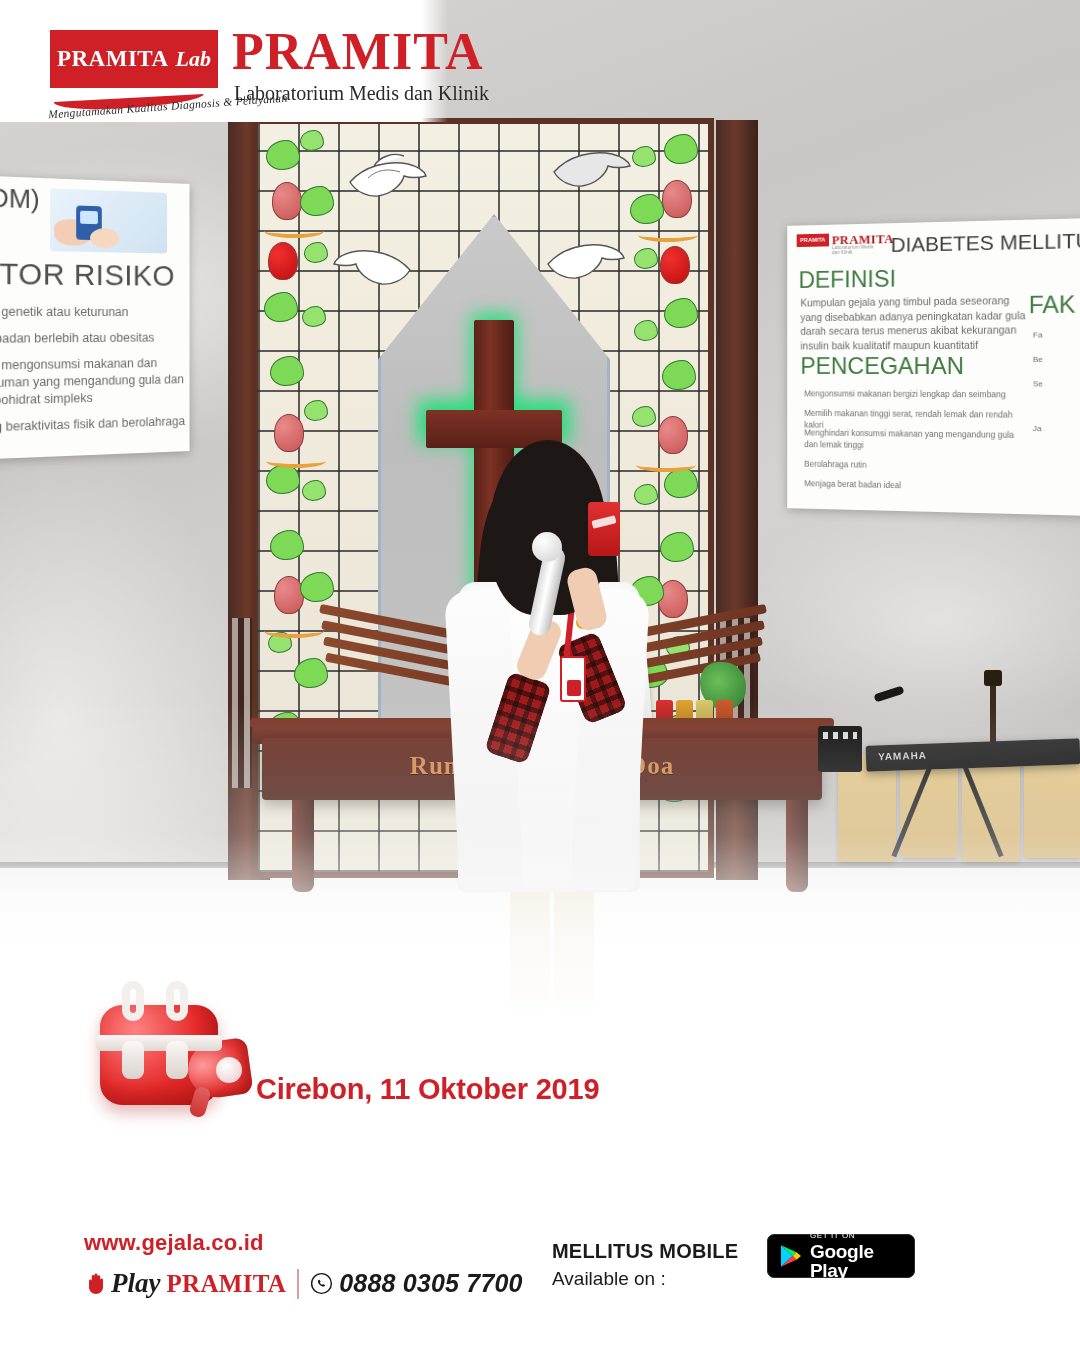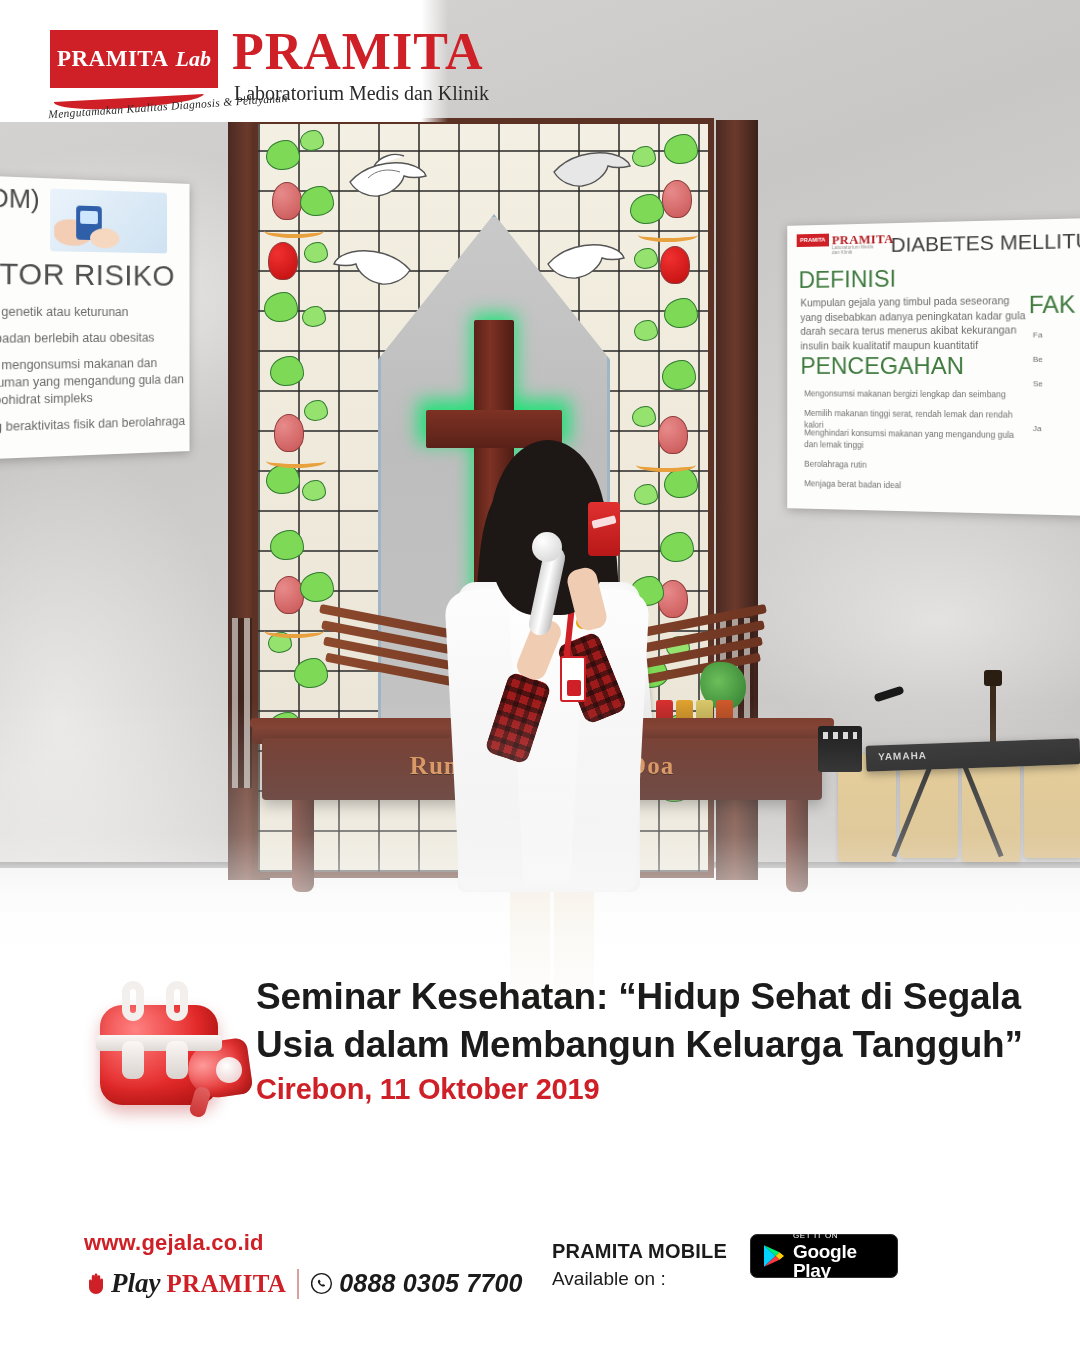--- a/index.html
+++ b/index.html
@@ -270,21 +270,21 @@
   .sapa-2{ font-family:"Liberation Serif", serif; font-weight:700; font-size:25px; color:#cf2027; margin-left:6px; letter-spacing:.3px;}
   .divider{ width:2px; height:30px; background:#d9a0a0; margin:0 11px;}
   .wa{ width:23px; height:23px; margin-right:6px;}
   .phone{ font-style:italic; font-weight:700; font-size:25px; color:#1b1b1b; letter-spacing:.2px;}
 
   .mobile{ position:absolute; left:552px; top:20px; }
   .mobile .m1{ font-size:20px; font-weight:700; color:#1b1b1b; letter-spacing:.2px;}
   .mobile .m2{ font-size:19px; color:#1b1b1b; margin-top:5px;}
 
   .store{ position:absolute; top:14px; height:44px; background:#000; border-radius:7px; display:flex; align-items:center; padding:0 12px; border:1px solid #2c2c2c;}
-  .store.gp{ left:750px; width:148px;justify-content:center; }
+  .store.gp{ left:767px; width:148px;justify-content:center; }
   .store.as{ left:877px; width:140px; }
   .store .txt{ margin-left:8px; color:#fff; line-height:1;}
   .store .t1{ font-size:8px; letter-spacing:.6px; display:block; margin-bottom:2px;}
   .store .t2{ font-size:19px; font-weight:700; display:block; letter-spacing:-.3px;}
   .gp-tri{ width:22px; height:24px; }
   .apple{ width:20px; height:24px; }
 </style>
 </head>
 <body>
 
@@ -536,21 +536,20 @@
       <div class="cal-body"></div>
       <div class="horn"></div>
       <div class="handle"></div>
       <div class="horn-in"></div>
       <div class="cal-strip"></div>
       <div class="tab t1"></div>
       <div class="tab t2"></div>
       <div class="ring r1"></div>
       <div class="ring r2"></div>
     </div>
-    <div class="cap-title">Seminar Kesehatan: “Hidup Sehat di Segala Usia dalam Membangun Keluarga Tangguh”</div>
     <div class="cap-sub">Cirebon, 11 Oktober 2019</div>
   </div>
 
   <div class="footer">
     <div class="site">www.gejala.co.id</div>
 
     <div class="sapa">
       <span class="hand-icon">
         <svg viewBox="0 0 24 24" width="24" height="24">
             <path d="M12 22c-4 0-7-3-7-7V9a1.4 1.4 0 0 1 2.8 0V4.4a1.4 1.4 0 0 1 2.8 0V3a1.4 1.4 0 0 1 2.8 0v1.6a1.4 1.4 0 0 1 2.8 0V8a1.4 1.4 0 0 1 2.8 0v7c0 4-3 7-7 7z" fill="#cf2027"></path>
@@ -562,21 +561,21 @@
       <span class="wa">
         <svg viewBox="0 0 24 24" width="23" height="23">
             <circle cx="12" cy="12" r="10.3" fill="none" stroke="#1b1b1b" stroke-width="1.5"></circle>
             <path d="M9 8.4c.5-.6 1-.5 1.3.1l.6 1.2c.2.4.1.7-.2 1l-.4.4c.5 1 1.3 1.8 2.3 2.3l.4-.4c.3-.3.6-.4 1-.2l1.2.6c.6.3.7.8.1 1.3-1 .9-2.3.6-3.9-.4-1.4-.9-2.6-2.1-3-3.3-.3-.9-.2-1.9.6-2.6z" fill="#1b1b1b"></path>
           </svg>
       </span>
       <span class="phone">0888 0305 7700</span>
     </div>
 
     <div class="mobile">
-      <div class="m1">PRAMITA MOBILE</div>
+      <div class="m1">MELLITUS MOBILE</div>
       <div class="m2">Available on :</div>
     </div>
 
     <div class="store gp">
       <span class="gp-tri">
         <svg viewBox="0 0 22 24" width="22" height="24">
           <path d="M1 1.2 12.6 12 1 22.8z" fill="#00d3ff"></path>
           <path d="M1 1.2 12.6 12 16.5 8.2z" fill="#00f076"></path>
           <path d="M16.5 8.2 21 12l-4.5 3.8L12.6 12z" fill="#ffce00"></path>
           <path d="M12.6 12 16.5 15.8 1 22.8z" fill="#ff3a44"></path>

